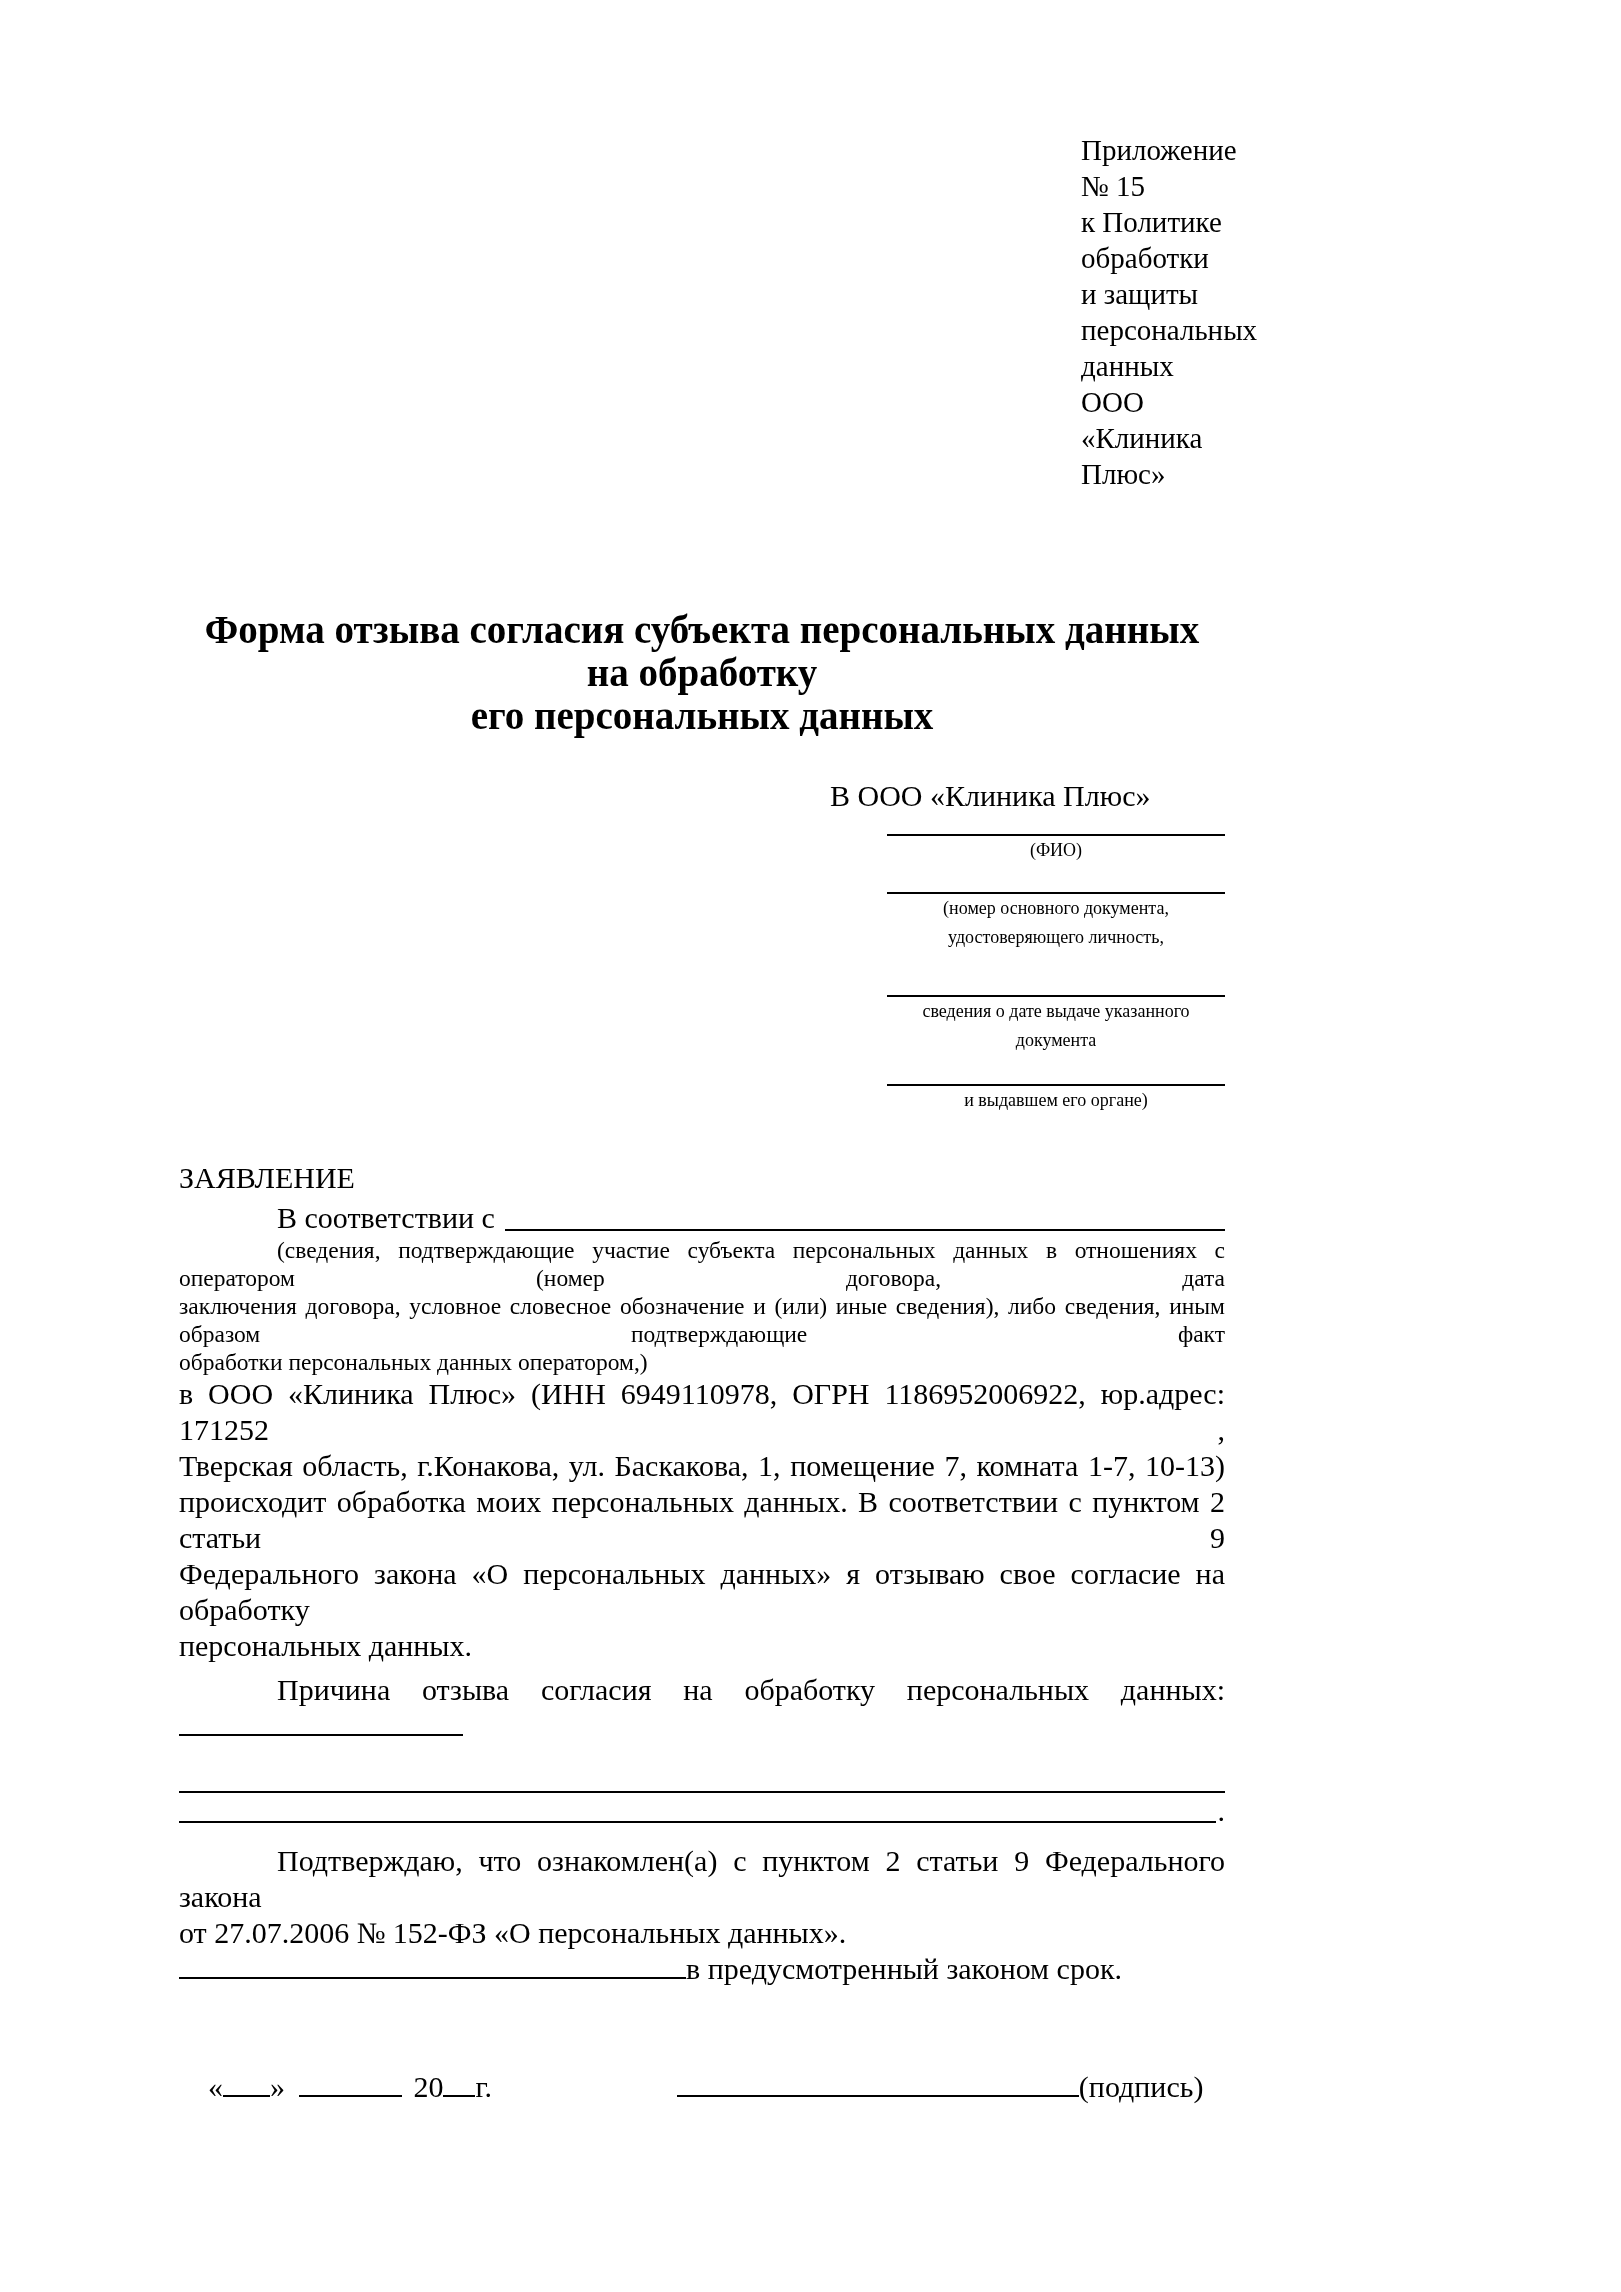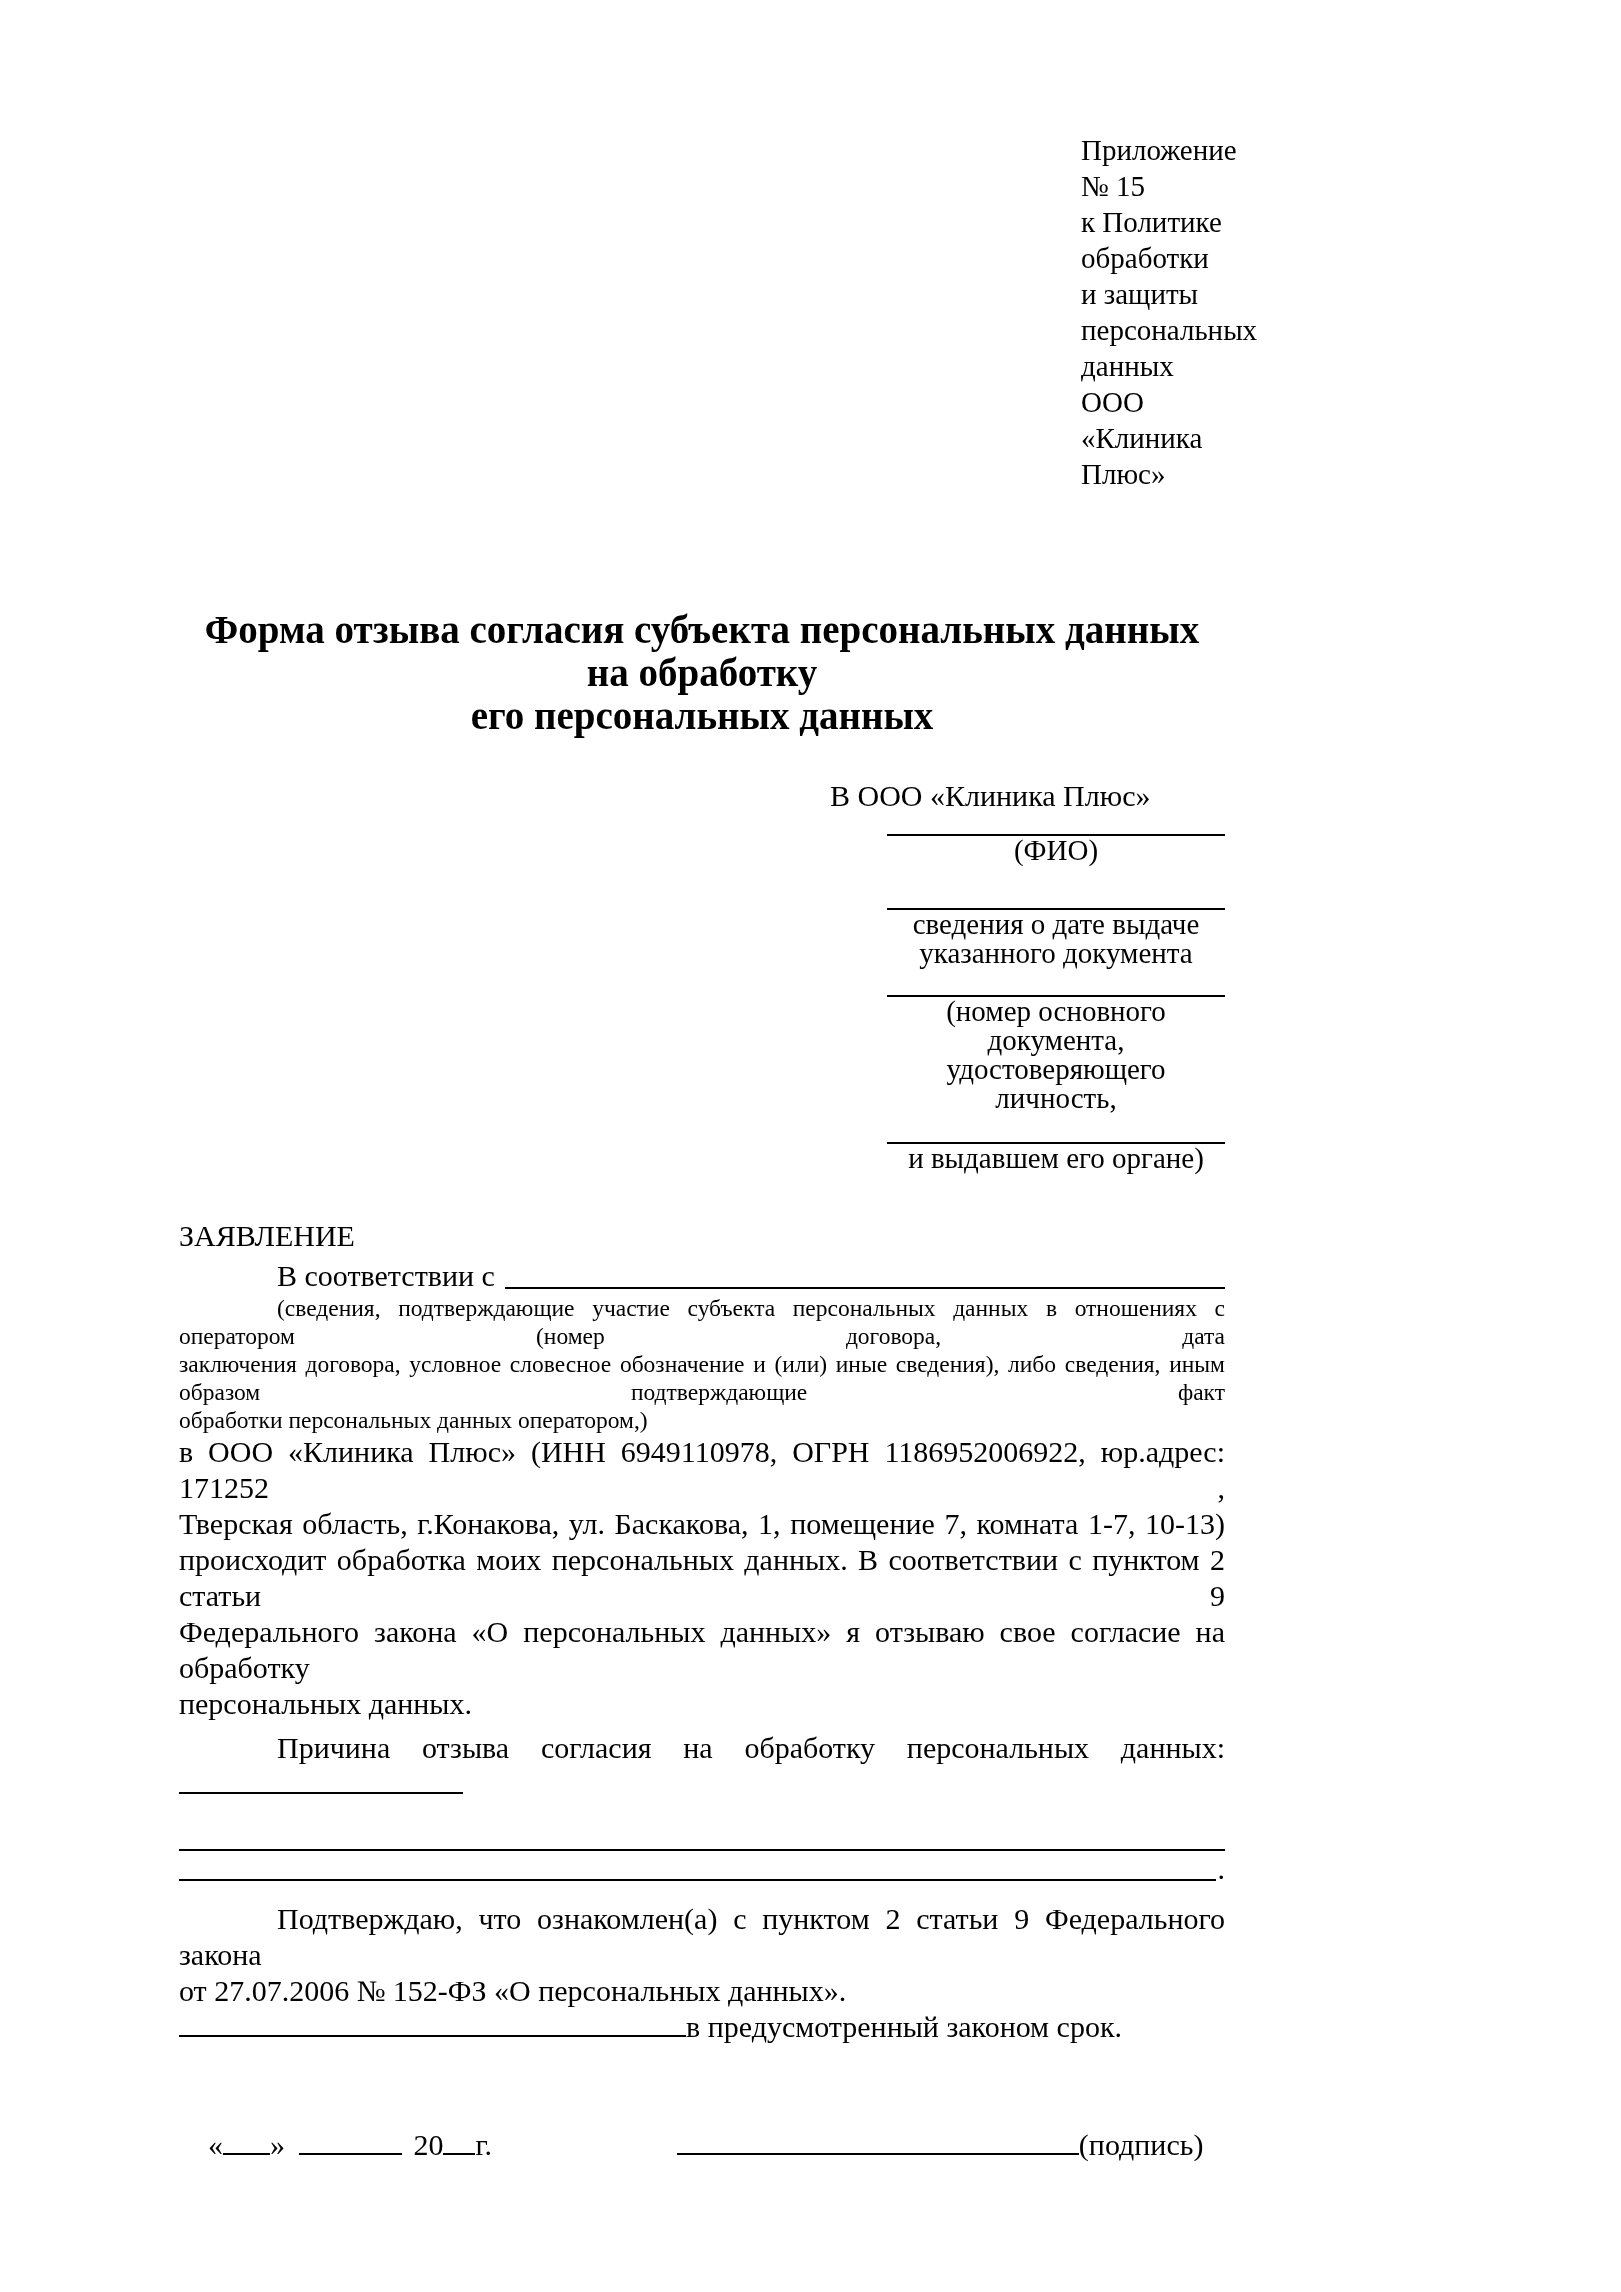--- a/index.html
+++ b/index.html
@@ -20,21 +20,21 @@
   .appendix { margin-left: 902px; margin-bottom: 116px; font-size: 29px; line-height: 36px; }
 
   
   .doc-title { text-align: center; font-weight: bold; font-size: 39px; line-height: 43px; margin-bottom: 41px; }
 
   
   .addr-to   { margin-left: 651px; white-space: nowrap; }
   .addr-from { margin-left: 710px; }
   .fields { margin-left: 708px; }
   .field .rule { height: 0; border-bottom: 2.9px solid #000; }
-  .field .cap  { font-size: 29px; line-height: 29px; text-align: center; }
+  .field .cap  { font-size: 18px; line-height: 29px; text-align: center; }
   .field-1 { margin-top: 19.6px; }
   .field-2 { margin-top: 27.4px; }
   .field-3 { margin-top: 43px; }
   .field-4 { margin-top: 29px; }
 
   .stmt-heading { text-align: left; margin-top: 45px; }
 
   
   .intro-row { display: flex; padding-left: 98px; margin-top: 3.9px; }
   .intro-row .prefix { white-space: nowrap; padding-right: 9.8px; }
@@ -89,27 +89,27 @@
   </div>
 
   <div>
     <div class="addr-to">В ООО «Клиника Плюс»</div>
 
     <div class="fields">
       <div class="field field-1">
         <div class="rule"></div>
         <div class="cap">(ФИО)</div>
       </div>
+      <div class="field field-2">
+        <div class="rule"></div>
+        <div class="cap">(номер основного документа, удостоверяющего личность,</div>
+      </div>
       <div class="field field-3">
         <div class="rule"></div>
         <div class="cap">сведения о дате выдаче указанного документа</div>
-      </div>
-      <div class="field field-2">
-        <div class="rule"></div>
-        <div class="cap">(номер основного документа, удостоверяющего личность,</div>
       </div>
       <div class="field field-4">
         <div class="rule"></div>
         <div class="cap">и выдавшем его органе)</div>
       </div>
     </div>
   </div>
 
   <div class="stmt-heading">ЗАЯВЛЕНИЕ</div>
 

